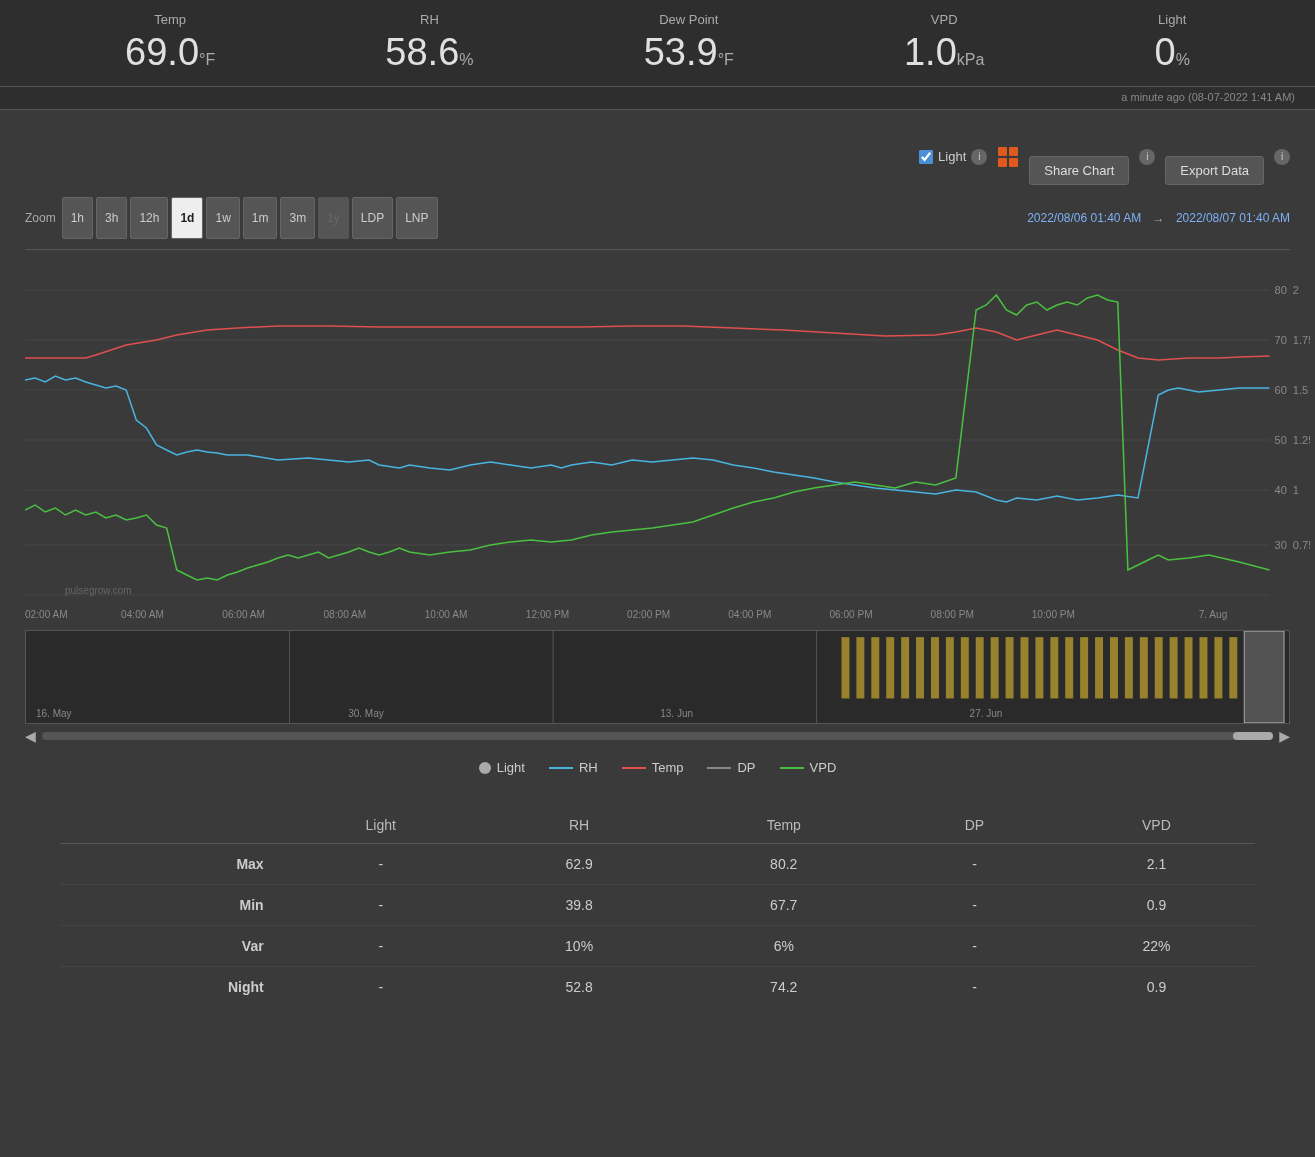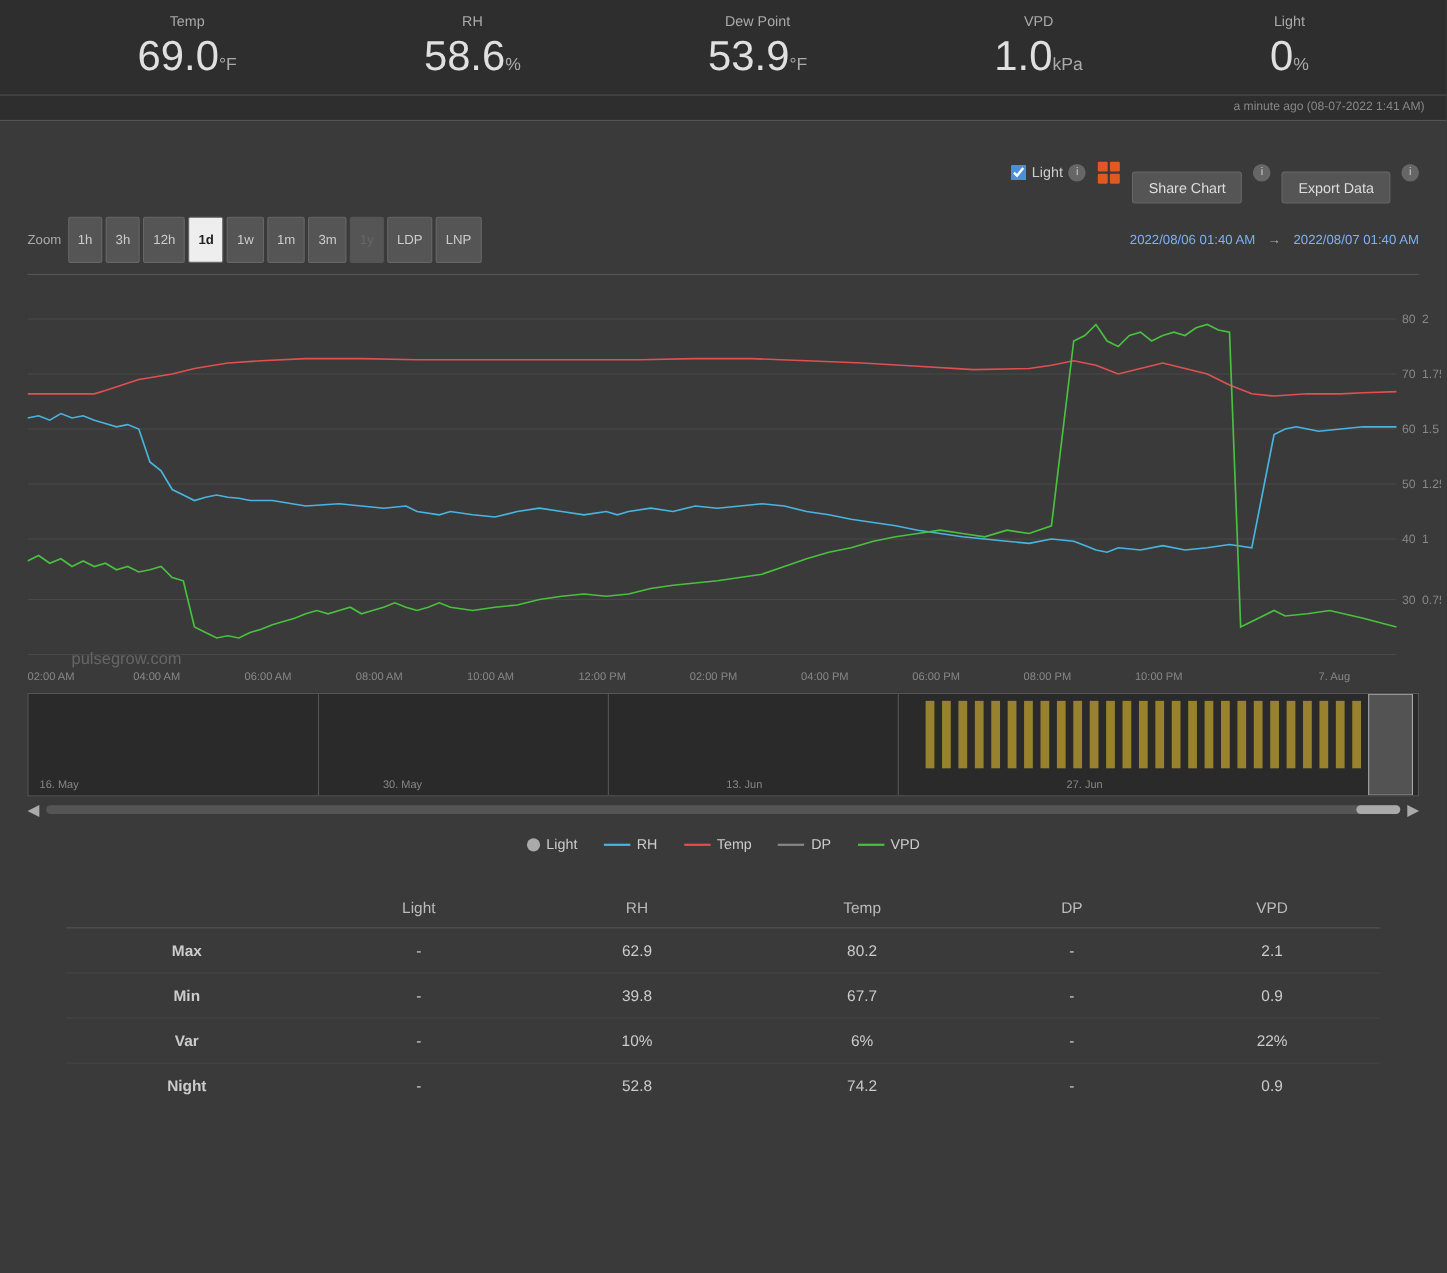--- a/index.html
+++ b/index.html
@@ -206,21 +206,21 @@
     }
     .stats-table th:first-child {
       text-align: left;
     }
     .stats-table td {
       text-align: center;
       padding: 12px 16px;
       border-bottom: 1px solid #444;
     }
     .stats-table td:first-child {
-      text-align: center;
+      text-align: right;
       font-weight: bold;
       color: #ccc;
     }
     .stats-table tbody tr:last-child td {
       border-bottom: none;
     }
 
     .pulsegrow-label {
       font-size: 11px;
       color: #666;
@@ -370,21 +370,21 @@
       <text x="295" y="368" fill="#888" font-size="10">08:00 AM</text>
       <text x="395" y="368" fill="#888" font-size="10">10:00 AM</text>
       <text x="495" y="368" fill="#888" font-size="10">12:00 PM</text>
       <text x="595" y="368" fill="#888" font-size="10">02:00 PM</text>
       <text x="695" y="368" fill="#888" font-size="10">04:00 PM</text>
       <text x="795" y="368" fill="#888" font-size="10">06:00 PM</text>
       <text x="895" y="368" fill="#888" font-size="10">08:00 PM</text>
       <text x="995" y="368" fill="#888" font-size="10">10:00 PM</text>
       <text x="1160" y="368" fill="#888" font-size="10">7. Aug</text>
     </svg>
-    <div class="pulsegrow-label" style="position:absolute;bottom:20px;left:20px;font-size:15px;color:#666;">pulsegrow.com</div>
+    <div class="pulsegrow-label" style="position:absolute;bottom:32px;left:20px;font-size:10px;color:#666;">pulsegrow.com</div>
   </div>
 
   <div class="navigator">
     <div style="position:relative;height:100%;width:100%;">
       
       <svg width="100%" height="100%" viewBox="0 0 1270 75" preserveAspectRatio="none">
         <rect width="1270" height="75" fill="#2a2a2a"></rect>
 
         <line x1="265" y1="0" x2="265" y2="75" stroke="#555" stroke-width="1"></line>
         <line x1="530" y1="0" x2="530" y2="75" stroke="#555" stroke-width="1"></line>

